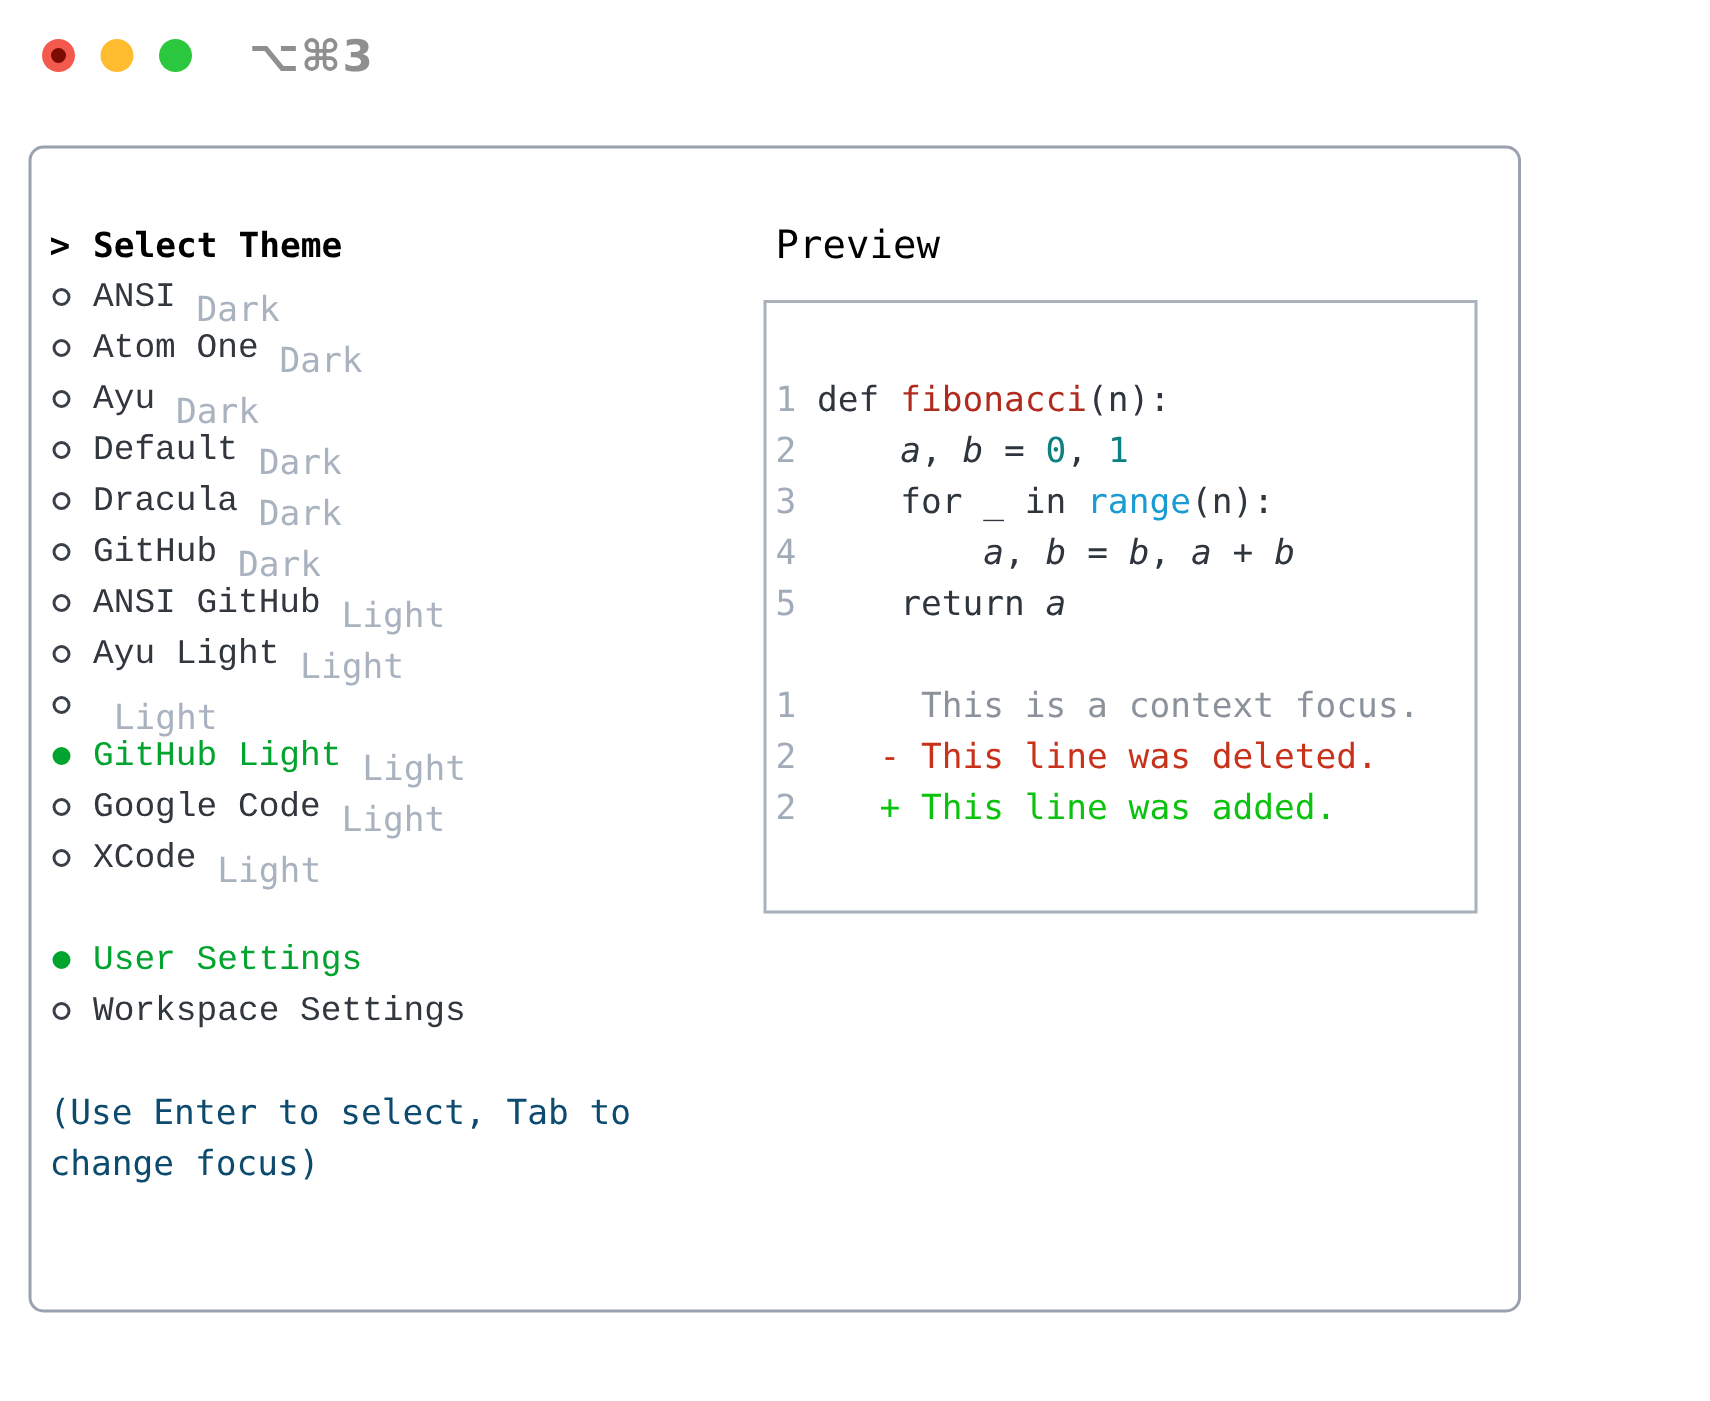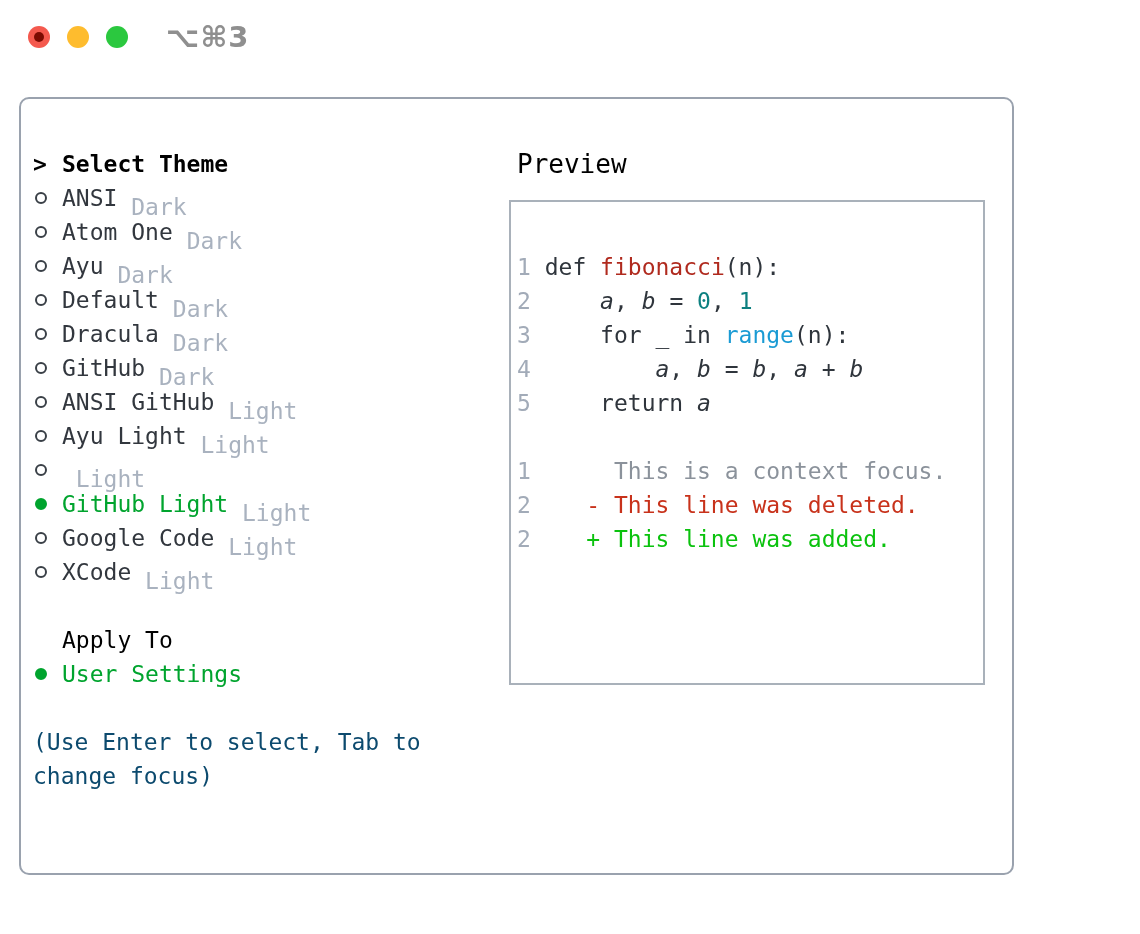--- a/index.html
+++ b/index.html
@@ -35,35 +35,35 @@
   .left-col { position: absolute; left: 12px; top: 48px; width: 460px; }
   .row { display: flex; align-items: center; height: 34px; font-size: 23px; white-space: pre; }
   .icon-col { width: 29px; flex: 0 0 29px; display: flex; align-items: center; }
   .hdr-prefix { color: #000000; font-weight: bold; }
   .hdr-label { color: #000000; font-weight: bold; }
   .radio {
     display: inline-block; width: 12px; height: 12px; border-radius: 50%;
     border: 2px solid #3a4047; margin-left: 2px; background: transparent;
   }
   .radio.sel { border-color: #00a42e; background: #00a42e; }
-  .t-name { color: #32373e; }
+  .t-name { color: #32373e; font-family: Liberation Mono, monospace; }
   .t-name.sel { color: #00a42e; }
   .t-variant { color: #a9b2bf; margin-top: 17px; }
   .applyto-label { color: #000000; }
   .spacer { height: 34px; }
   .hint {
     width: 420px; font-size: 23px; line-height: 34px; color: #0c4a6e; white-space: normal;
   }
   
   .preview-title {
     position: absolute; left: 472px; top: 48px; height: 34px; line-height: 34px;
     font-size: 26px; font-weight: normal; color: #000000; margin-left: 24px;
   }
   .preview-box {
-    position: absolute; left: 488px; top: 101px; width: 476px; height: 485px;
+    position: absolute; left: 488px; top: 101px; width: 476px; height: 409px;
     border: 2px solid #a9b1ba; background: #ffffff; padding: 48px 0 0 6px; overflow: hidden;
   }
   .code-line { height: 34px; line-height: 34px; font-size: 23px; white-space: pre; }
   .tk-code { color: #2f353c; }
   .tk-lineno { color: #a2abb8; }
   .tk-func { color: #b02a1e; }
   .tk-num { color: #0d8080; }
   .tk-builtin { color: #1a9bd4; }
   .tk-context { color: #8b929b; }
   .tk-deleted { color: #c8321b; }
@@ -102,27 +102,24 @@
           <div class="row"><span class="icon-col"><span class="radio"></span></span><span class="t-name">ANSI GitHub</span><span class="t-variant"> Light</span></div>
           <div class="row"><span class="icon-col"><span class="radio"></span></span><span class="t-name">Ayu Light</span><span class="t-variant"> Light</span></div>
           <div class="row"><span class="icon-col"><span class="radio"></span></span><span class="t-variant"> Light</span></div>
           <div class="row"><span class="icon-col"><span class="radio sel"></span></span><span class="t-name sel">GitHub Light</span><span class="t-variant"> Light</span></div>
           <div class="row"><span class="icon-col"><span class="radio"></span></span><span class="t-name">Google Code</span><span class="t-variant"> Light</span></div>
           <div class="row"><span class="icon-col"><span class="radio"></span></span><span class="t-name">XCode</span><span class="t-variant"> Light</span></div>
         </div>
 
       <div class="spacer"></div>
 
-      <div class="row">
-        <span class="icon-col"></span>
-        <span class="applyto-label">Apply To</span>
-      </div>
 
       <div id="apply-list">
           <div class="row"><span class="icon-col"><span class="radio sel"></span></span><span class="t-name sel">User Settings</span></div>
+          <div class="row"><span class="icon-col"><span class="radio"></span></span><span class="t-name">Workspace Settings</span></div>
         </div>
 
       <div class="spacer"></div>
 
       <div class="hint">(Use Enter to select, Tab to change focus)</div>
     </div>
 
     <div class="preview-title">Preview</div>
 
     <div class="preview-box">

